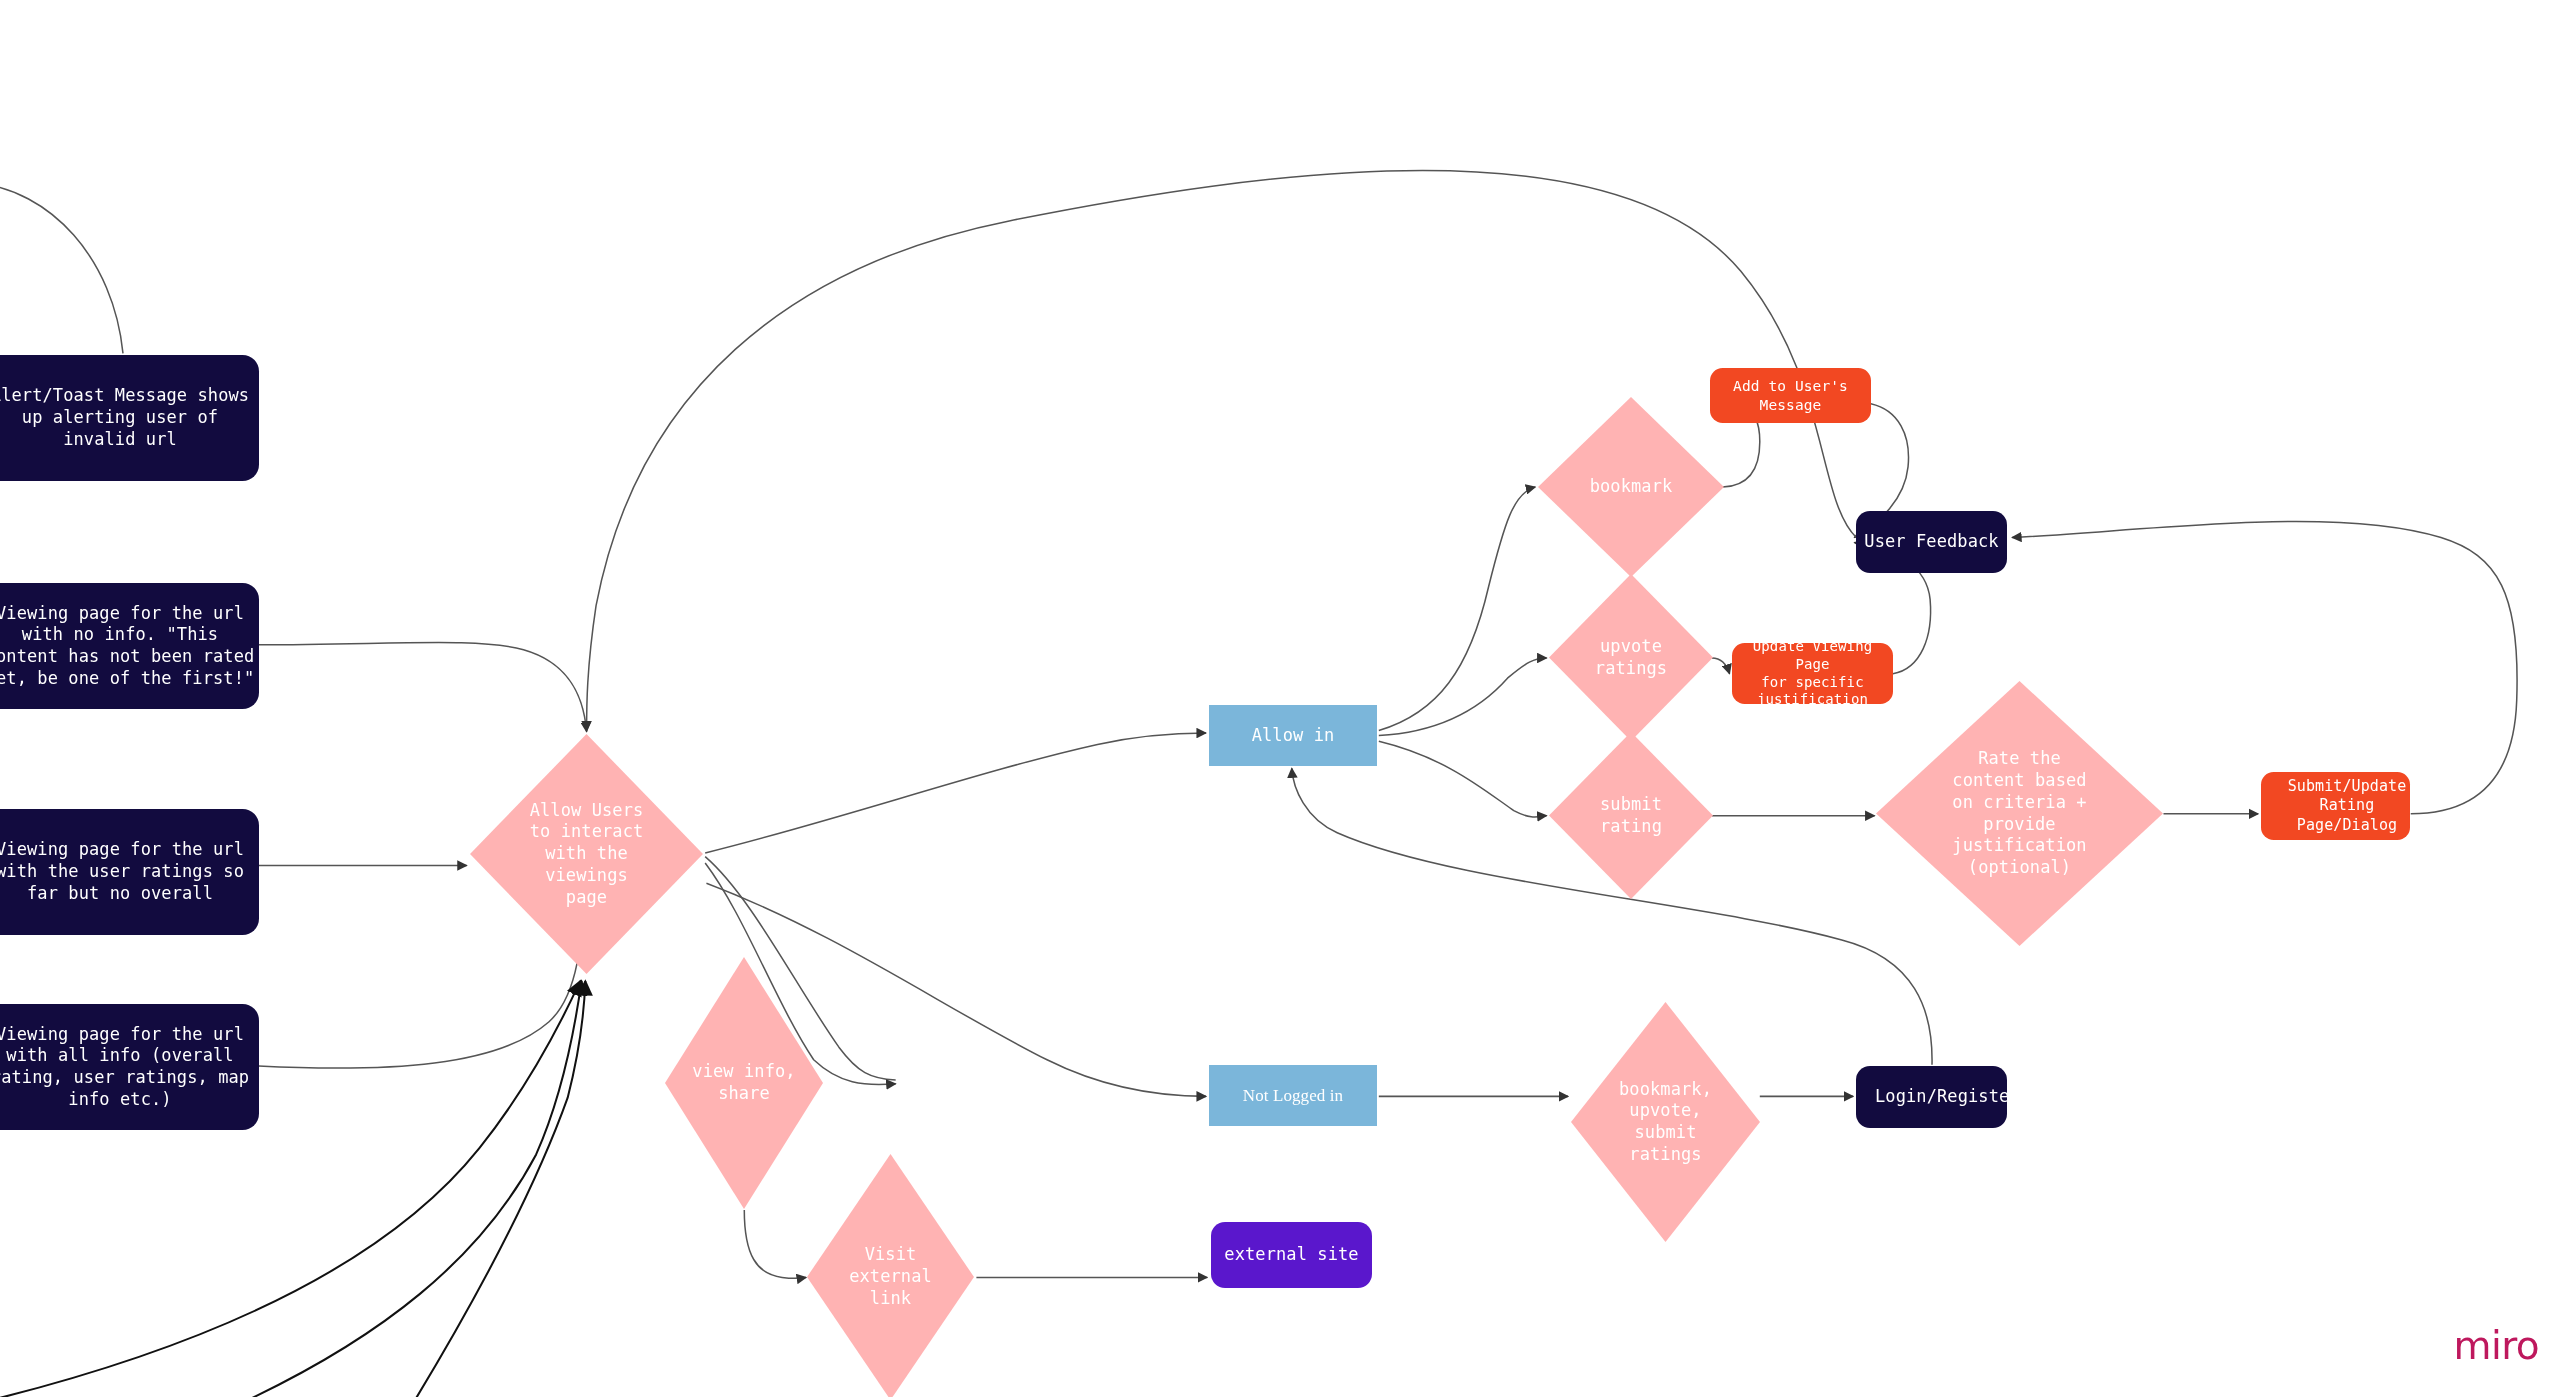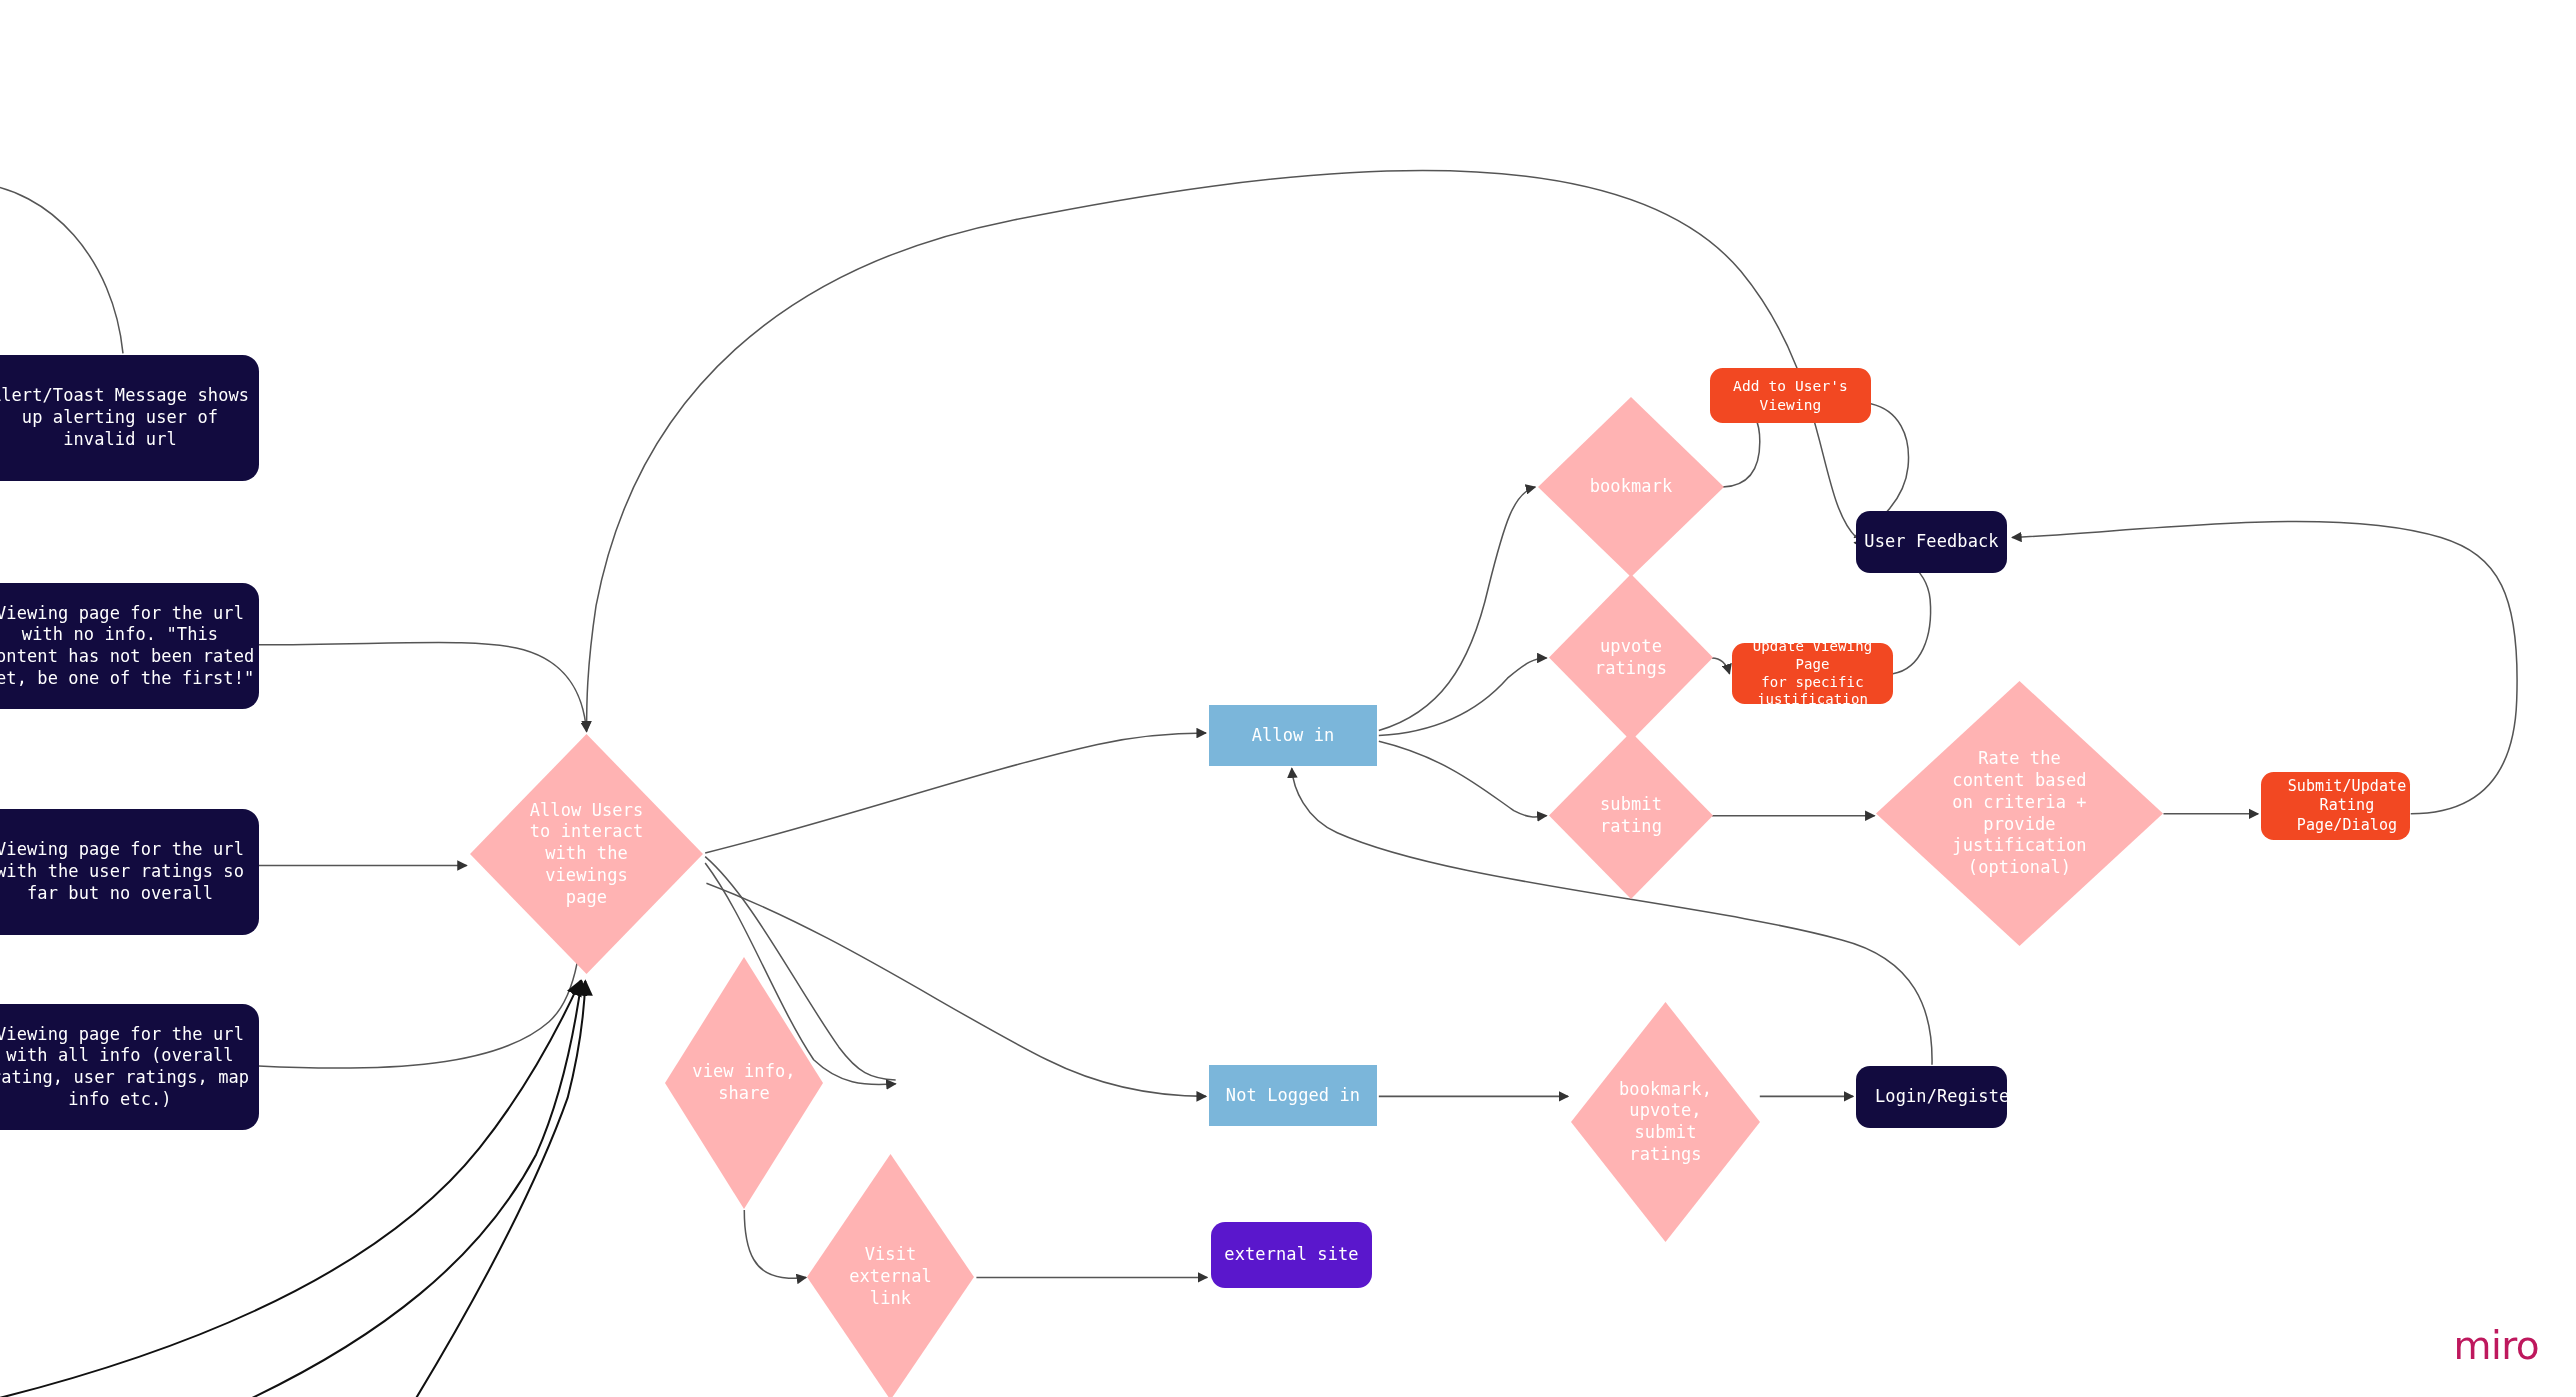--- a/index.html
+++ b/index.html
@@ -195,21 +195,21 @@
   </div>
 
   <div class="node rect purple" style="left:1211px;top:1222px;width:161px;height:66px;font-size:17px;border-radius:14px;text-align:center;">
     <span class="label">external site</span>
   </div>
 
   <div class="node blue" style="left:1209px;top:705px;width:168px;height:61px;font-size:17px;">
     <span class="label">Allow in</span>
   </div>
 
-  <div class="node blue" style="left:1209px;top:1065px;width:168px;height:61px;font-size:17px;">
+  <div class="node blue" style="left:1209px;top:1065px;width:168px;height:61px;font-size:17px;font-family:Liberation Serif, serif;">
     <span class="label">Not Logged in</span>
   </div>
 
   <div class="node diamond" style="left:1538px;top:397px;width:186px;height:180px;font-size:17px;">
     <span class="label">bookmark</span>
   </div>
 
   <div class="node diamond" style="left:1549px;top:574px;width:164px;height:167px;font-size:17px;">
     <span class="label">upvote
 ratings</span>
@@ -222,21 +222,21 @@
 
   <div class="node diamond" style="left:1571px;top:1002px;width:189px;height:240px;font-size:17px;">
     <span class="label">bookmark,
 upvote,
 submit
 ratings</span>
   </div>
 
   <div class="node rect orange" style="left:1710px;top:368px;width:161px;height:55px;font-size:14.5px;border-radius:12.6px;">
     <span class="label">Add to User's
-Viewing</span>
+Message</span>
   </div>
 
   <div class="node rect orange" style="left:1732px;top:643px;width:161px;height:61px;font-size:14px;border-radius:12.6px;">
     <span class="label">Update Viewing Page
 for specific
 justification</span>
   </div>
 
   <div class="node rect navy" style="left:1856px;top:511px;width:151px;height:62px;font-size:17px;border-radius:14px;">
     <span class="label">User Feedback</span>

